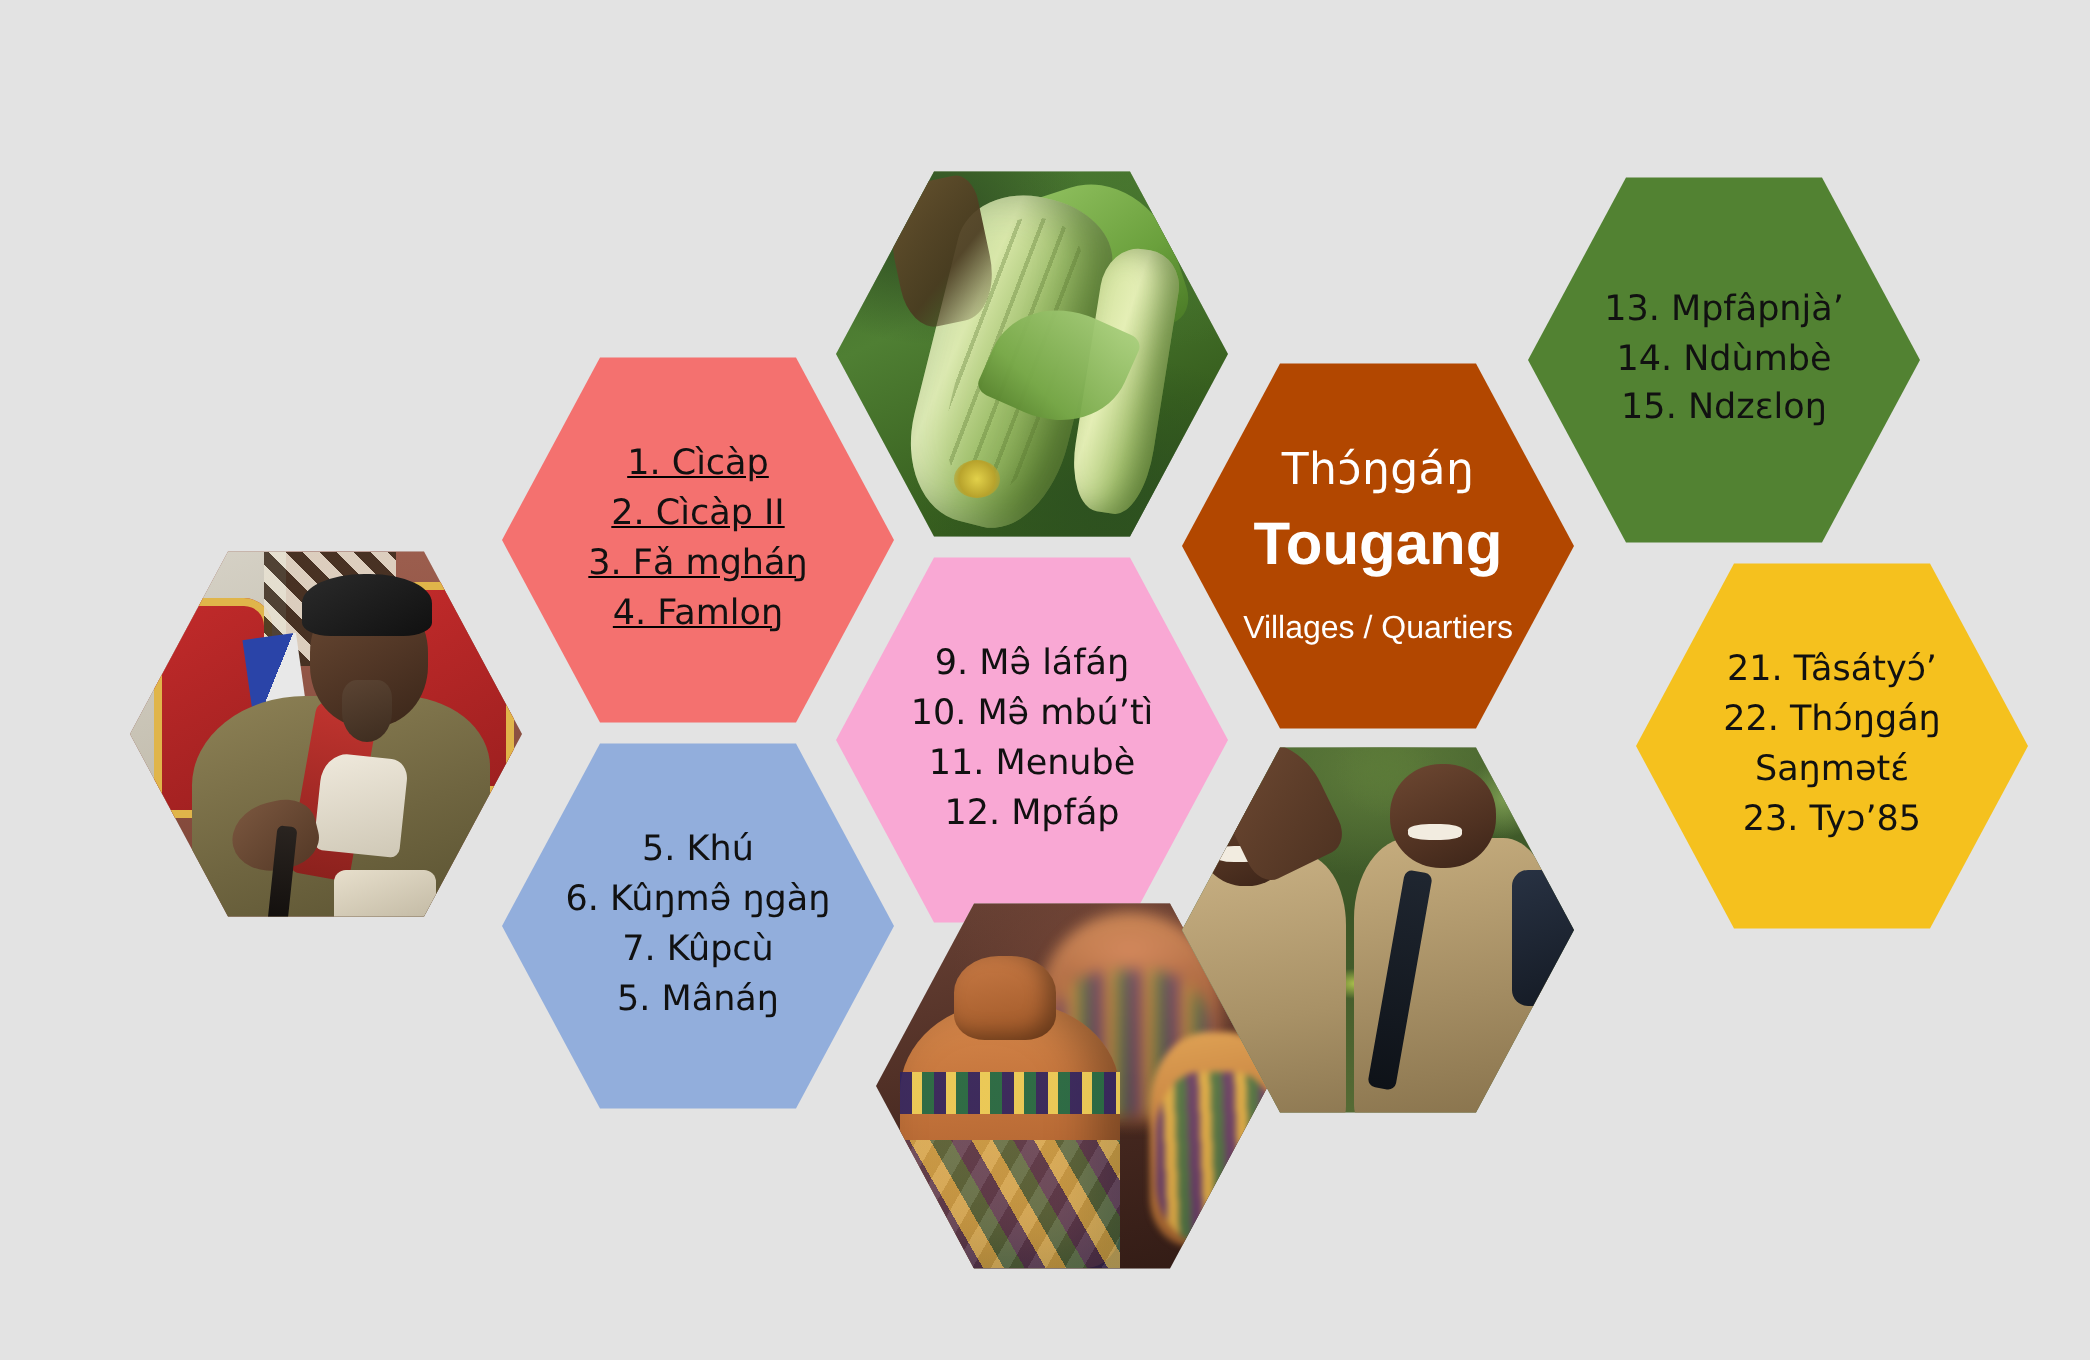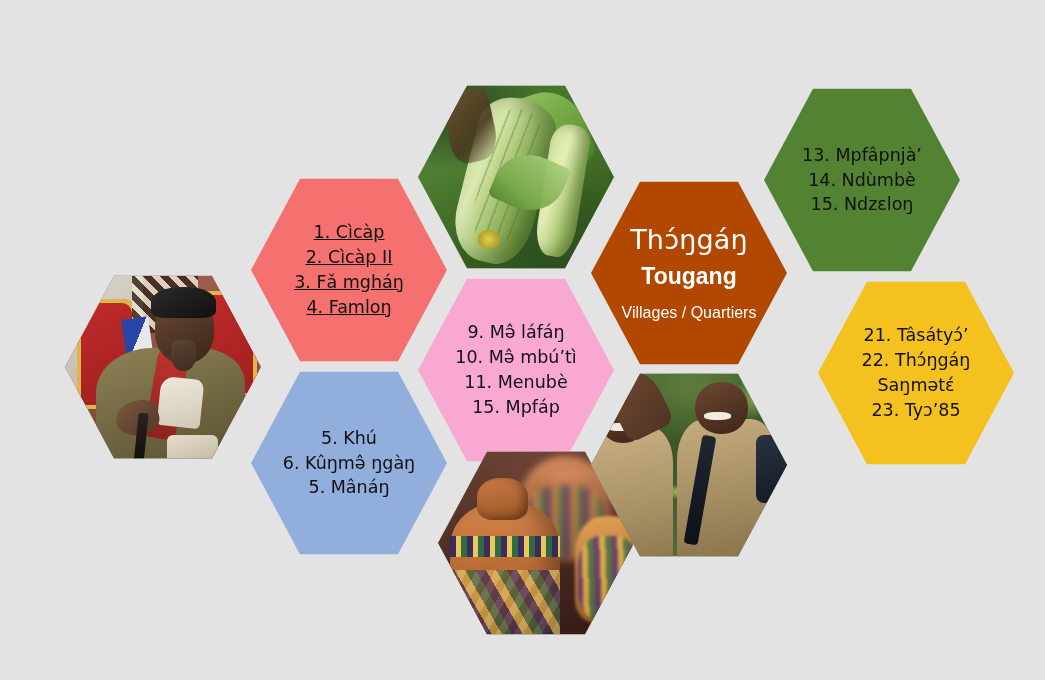--- a/index.html
+++ b/index.html
@@ -37,25 +37,25 @@
   .c-red   {background:#f4716f;}
   .c-blue  {background:#92aedc;}
   .c-green {background:#f9a8d4;}
   .c-brown {background:#b24700;}
   .c-dgreen{background:#528232;}
   .c-yellow{background:#f5c11e;}
 
   
   .center .txt{color:#ffffff;white-space:normal;}
   .center .t1{
-    display:block;font-size:27px;font-weight:400;letter-spacing:.2px;
+    display:block;font-size:22px;font-weight:400;letter-spacing:.2px;
     margin-bottom:1px;
   }
   .center .t2{
-    display:block;font-size:23px;font-weight:700;
+    display:block;font-size:30px;font-weight:700;
     font-family:"Liberation Sans", sans-serif;
     margin-bottom:9px;
   }
   .center .t3{
     display:block;font-size:16px;font-weight:400;
     font-family:Liberation Sans, sans-serif;
   }
 
   
   .photo{background:#cfcfcf;}
@@ -284,41 +284,42 @@
       <span class="ln">2. Cìcàp II</span>
       <span class="ln">3. Fǎ mgháŋ</span>
       <span class="ln">4. Famloŋ</span>
     </div>
   </div>
 
   <div class="hex c-blue" style="left:251px;top:368px;width:196px;height:190px;">
     <div class="txt">
       <span class="ln">5. Khú</span>
       <span class="ln">6. Kûŋmə̂ ŋgàŋ</span>
+      <span class="ln">7. Kûpcù</span>
       <span class="ln">5. Mânáŋ</span>
     </div>
   </div>
 
   <div class="hex photo maize" style="left:418px;top:82px;width:196px;height:190px;">
     <div class="scene">
       <div class="leafA"></div>
       <div class="cob"></div>
       <div class="cob2"></div>
       <div class="silk"></div>
       <div class="leafB"></div>
       <div class="fl"></div>
     </div>
   </div>
 
   <div class="hex c-green" style="left:418px;top:275px;width:196px;height:190px;">
     <div class="txt">
       <span class="ln">9. Mə̂ láfáŋ</span>
       <span class="ln">10. Mə̂ mbú’tì</span>
       <span class="ln">11. Menubè</span>
-      <span class="ln">15. Mpfáp</span>
+      <span class="ln">12. Mpfáp</span>
     </div>
   </div>
 
   <div class="hex photo beads" style="left:438px;top:448px;width:196px;height:190px;">
     <div class="scene">
       <div class="blurPot"></div>
       <div class="potR"></div>
       <div class="mainPot"></div>
       <div class="knob"></div>
     </div>

